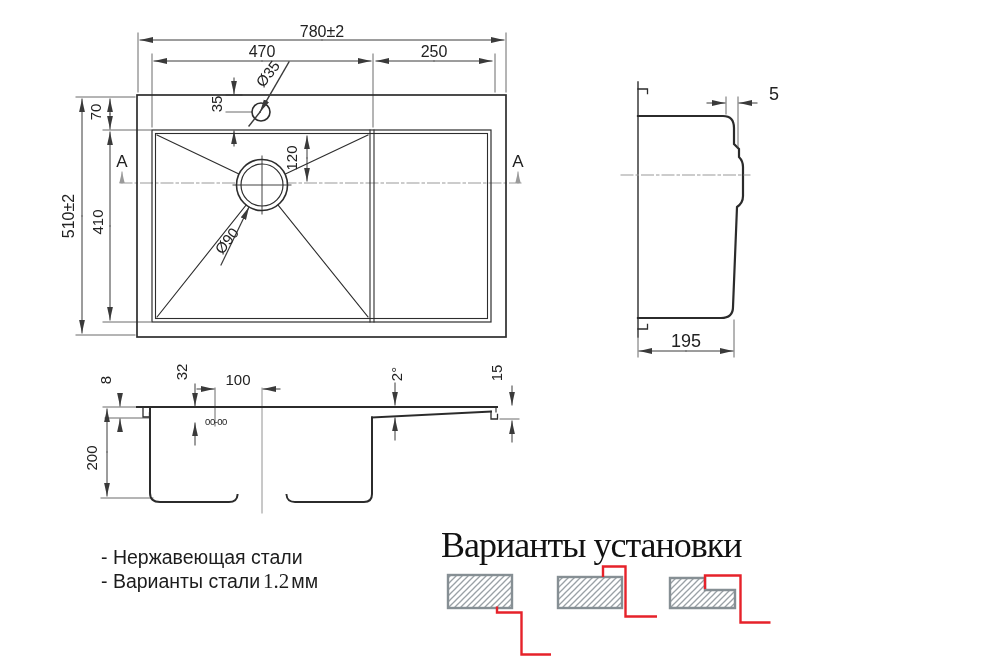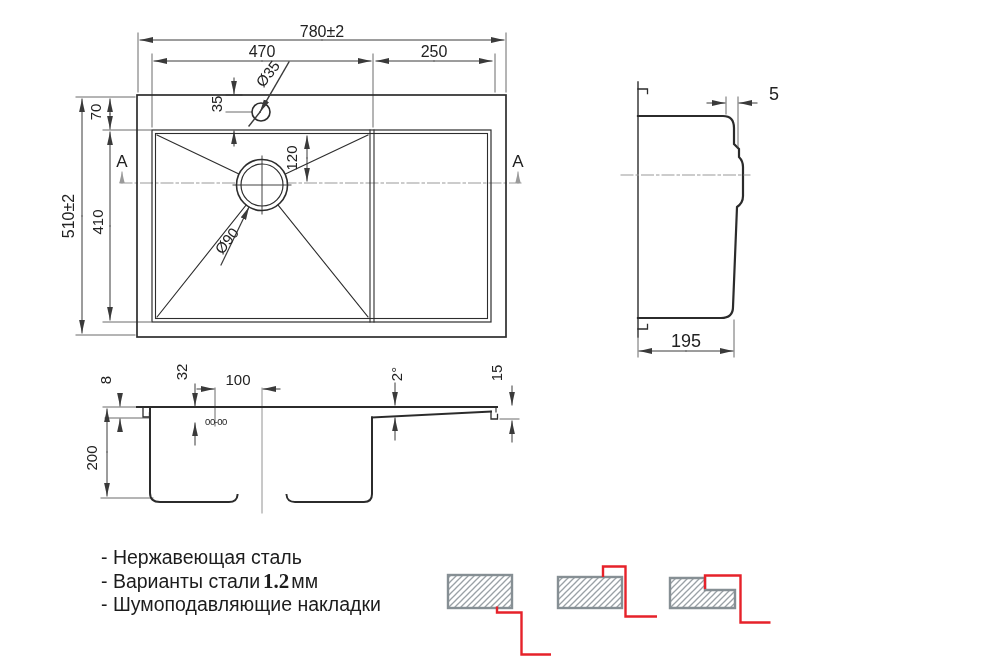--- a/index.html
+++ b/index.html
@@ -2,21 +2,21 @@
 <html><head>
 <meta charset="utf-8">
 <style>
   html,body{margin:0;padding:0;background:#fff;}
   #page{position:relative;width:1000px;height:666px;background:#fff;overflow:hidden;
         font-family:"Liberation Sans",sans-serif;}
   #drawing{position:absolute;left:0;top:0;}
   .dimtxt{font-family:"Liberation Sans",sans-serif;fill:#222;}
   #features{position:absolute;left:101px;top:546px;font-size:19.5px;line-height:23.6px;
             color:#1c1c1c;white-space:nowrap;}
-  #features .serif-val{font-family:"Liberation Serif",serif;font-size:21px;margin:0 2px 0 3px;font-weight:bold;}
+  #features .serif-val{font-family:"Liberation Serif",serif;font-size:21px;margin:0 2px 0 3px;}
   #install-title{position:absolute;left:441px;top:524px;font-family:"Liberation Serif",serif;
             font-size:36px;letter-spacing:-1px;color:#111;white-space:nowrap;}
 </style>
 </head>
 <body>
 
 <div id="page">
 
 <svg id="drawing" width="1000" height="666" viewBox="0 0 1000 666">
   <defs>
@@ -193,19 +193,19 @@
     </g>
 
     <g>
       <path d="M670,578 H705 V590 H735 V608 H670 Z" fill="url(#hatch)" stroke="#868f94" stroke-width="2.4"></path>
       <path d="M705,589 V575.5 H740.5 V622.5 H770.5" fill="none" stroke="#e6222a" stroke-width="2.4"></path>
     </g>
   </g>
 </svg>
 
 <div id="features">
-  <div>- Нержавеющая сталь</div>
+  <div>- Нержавеющая стали</div>
   <div><span>- Варианты стали</span><span class="serif-val">1.2</span><span>мм</span></div>
-  <div>- Шумоподавляющие накладки</div>
 </div>
 
+<div id="install-title">Варианты установки</div>
 
 </div>
 
 </body></html>

